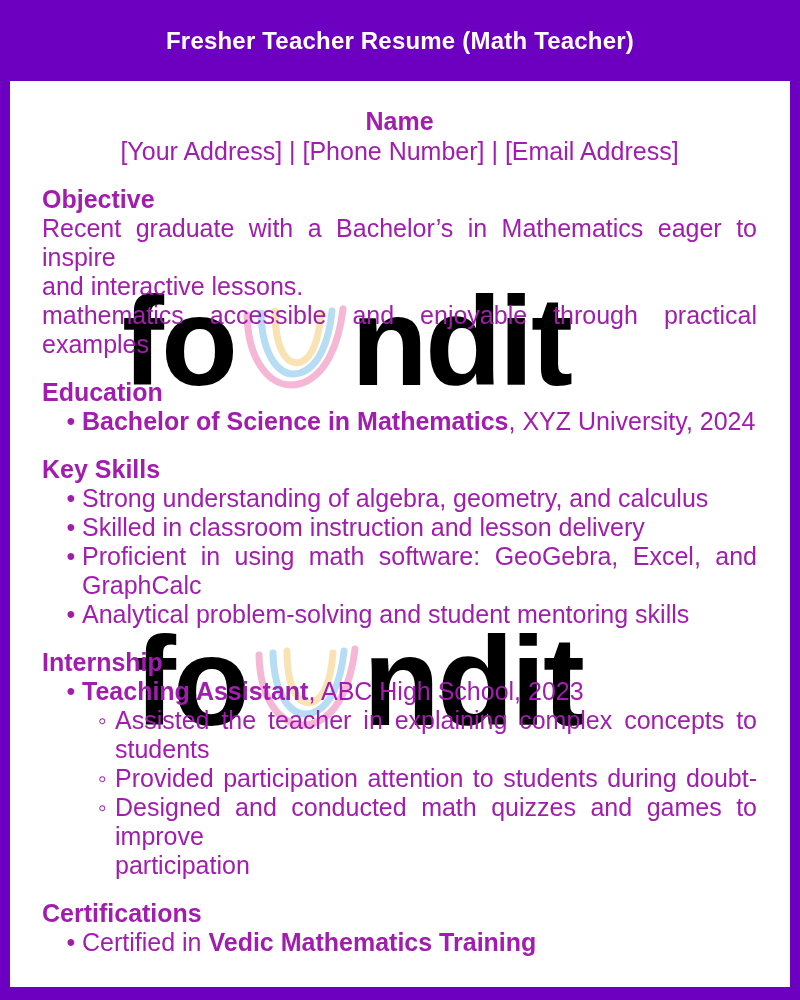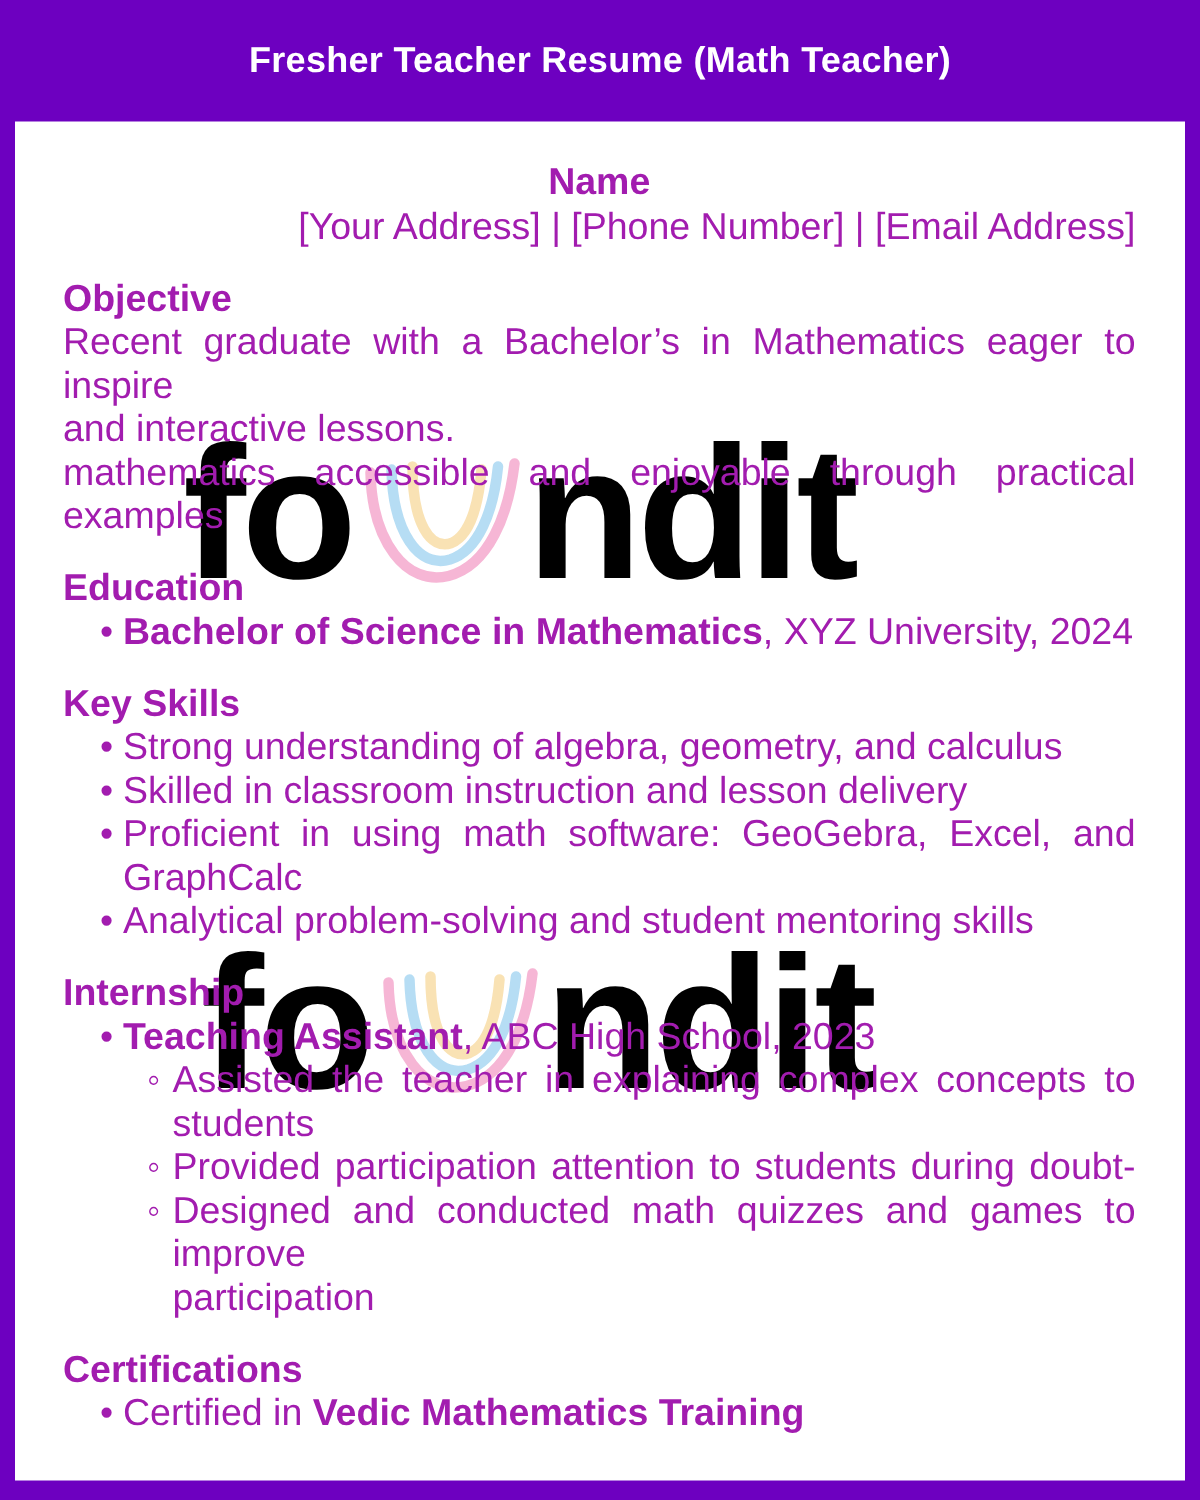--- a/index.html
+++ b/index.html
@@ -59,21 +59,21 @@
     position: relative;
     z-index: 1;
     padding: 25px 33px 0 32px;
     font-size: 25px;
     line-height: 29px;
     color: #a21caf;
   }
 
   .center { text-align: center; }
   .name { font-weight: 700; line-height: 30px; }
-  .contact-line { line-height: 30px; text-align: right; }
+  .contact-line { line-height: 30px; }
 
   .sec { margin-top: 19px; }
   .sec-objective { }
   .sec-h { font-weight: 700; }
 
   .ln { text-align: justify; }
   .jl { text-align-last: justify; }
 
   .li { display: flex; align-items: flex-start; }
   .l1 { margin-left: 18px; }

